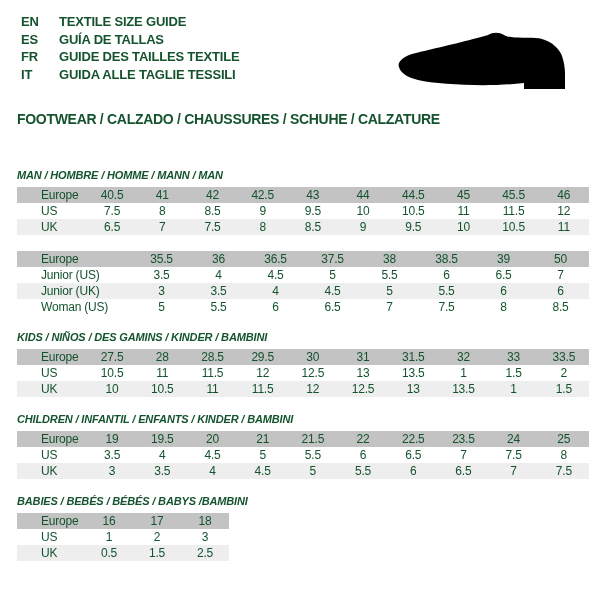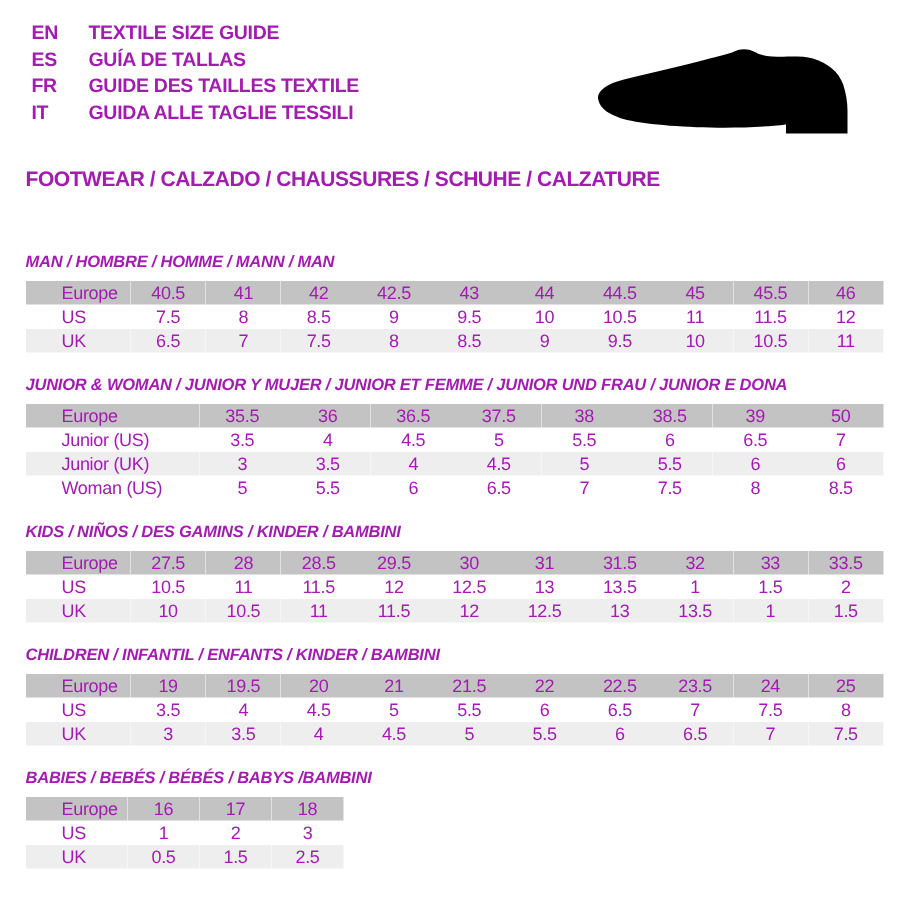--- a/index.html
+++ b/index.html
@@ -1,21 +1,21 @@
 <!DOCTYPE html>
 <html><head>
 <meta charset="utf-8">
 <style>
   html,body{margin:0;padding:0;}
   .page{
     position:relative;
     width:600px;height:600px;
     background:#ffffff;
     font-family:"Liberation Sans", sans-serif;
-    color:#a21caf;
+    color:#14532d;
     overflow:hidden;
   }
   
   .lang-list{
     position:absolute;left:21px;top:13px;
   }
   .lang-row{display:flex;line-height:17.5px;}
   .lang-code{
     width:38px;flex:0 0 38px;
     font-size:13px;font-weight:700;letter-spacing:-0.2px;
@@ -143,21 +143,20 @@
               <td class="value-cell">9</td>
               <td class="value-cell">9.5</td>
               <td class="value-cell">10</td>
               <td class="value-cell">10.5</td>
               <td class="value-cell">11</td>
             </tr>
           </tbody>
         </table>
       </section>
       <section class="size-section">
-        <h2 class="section-title">JUNIOR &amp; WOMAN / JUNIOR Y MUJER / JUNIOR ET FEMME / JUNIOR UND FRAU / JUNIOR E DONA</h2>
         <table class="size-table junior-woman">
           <tbody>
             <tr class="header-row">
               <td class="label-cell">Europe</td>
               <td class="value-cell">35.5</td>
               <td class="value-cell">36</td>
               <td class="value-cell">36.5</td>
               <td class="value-cell">37.5</td>
               <td class="value-cell">38</td>
               <td class="value-cell">38.5</td>

